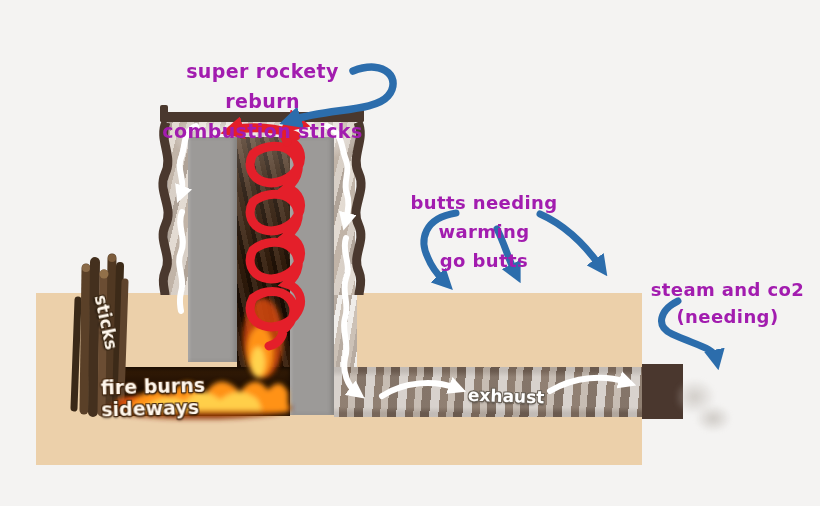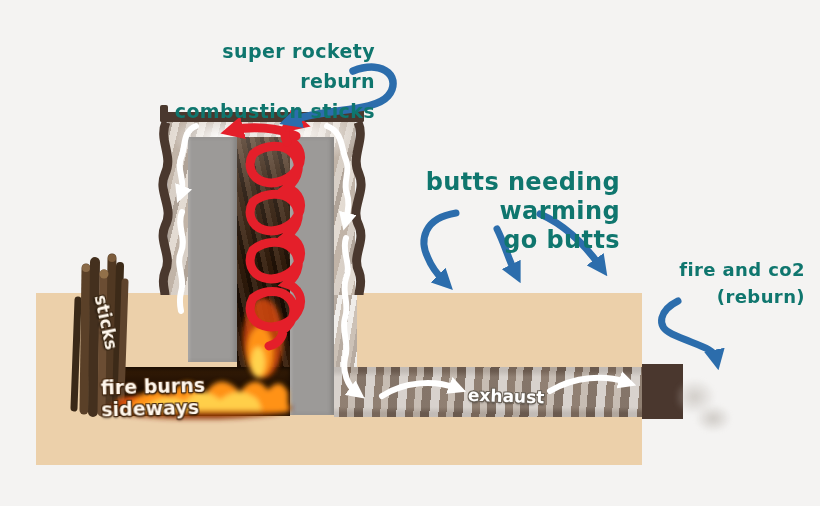--- a/index.html
+++ b/index.html
@@ -46,24 +46,24 @@
 
   
   .outlet{left:642px;top:364px;width:41px;height:55px;background:#4a372e;}
   .puff{left:676px;top:368px;width:62px;height:72px;filter:blur(2px);
     background:radial-gradient(30px 26px at 30% 40%, rgba(186,180,173,.6), rgba(186,180,173,0) 70%),
                radial-gradient(26px 20px at 60% 70%, rgba(170,163,155,.5), rgba(170,163,155,0) 70%);}
 
   svg.overlay{position:absolute;left:0;top:0;pointer-events:none;}
 
   
-  .note{position:absolute;color:#0f766e;font-weight:700;font-size:19px;letter-spacing:.4px;
-        text-align:right;line-height:30px;}
+  .note{position:absolute;color:#a21caf;font-weight:700;font-size:19px;letter-spacing:.4px;
+        text-align:center;line-height:30px;margin-top:20px;}
   .note-combustion{left:150px;top:36px;width:225px;}
-  .note-bench{left:420px;top:168px;width:200px;font-size:24px;line-height:29px;}
+  .note-bench{left:384px;top:168px;width:200px;font-size:18px;line-height:29px;}
   .note-steam{left:650px;top:256px;width:155px;font-size:18px;line-height:27px;}
 
   
   .scene-text{position:absolute;color:#fff7ec;font-weight:700;}
   .t-sticks{left:110px;top:293px;font-size:17px;transform:rotate(78deg);transform-origin:0 0;
     text-shadow:-1px -1px 0 #35230f,1px -1px 0 #35230f,-1px 1px 0 #35230f,1px 1px 0 #35230f,0 2px 2px rgba(0,0,0,.45);}
   .t-fire{left:101px;top:374px;width:190px;font-size:19px;transform:rotate(-1.5deg);
     text-shadow:-1px -1px 0 #40230a,1px -1px 0 #40230a,-1px 1px 0 #40230a,1px 1px 0 #40230a,0 2px 2px rgba(0,0,0,.5);}
   .t-exhaust{left:468px;top:386px;font-size:17px;transform:rotate(2deg);color:#ffffff;
     text-shadow:-1px -1px 0 #6a6258,1px -1px 0 #6a6258,-1px 1px 0 #6a6258,1px 1px 0 #6a6258,0 2px 2px rgba(0,0,0,.4);}
@@ -165,21 +165,21 @@
     <div>super rockety reburn</div>
     <div>combustion sticks</div>
   </div>
 
   <div class="note note-bench">
     <div>butts needing warming</div>
     <div>go butts</div>
   </div>
 
   <div class="note note-steam">
-    <div>fire and co2</div>
-    <div>(reburn)</div>
+    <div>steam and co2</div>
+    <div>(needing)</div>
   </div>
 
   <div class="scene-text t-sticks">sticks</div>
   <div class="scene-text t-fire">fire burns sideways</div>
   <div class="scene-text t-exhaust">exhaust</div>
 
 </div>
 
 </body></html>

